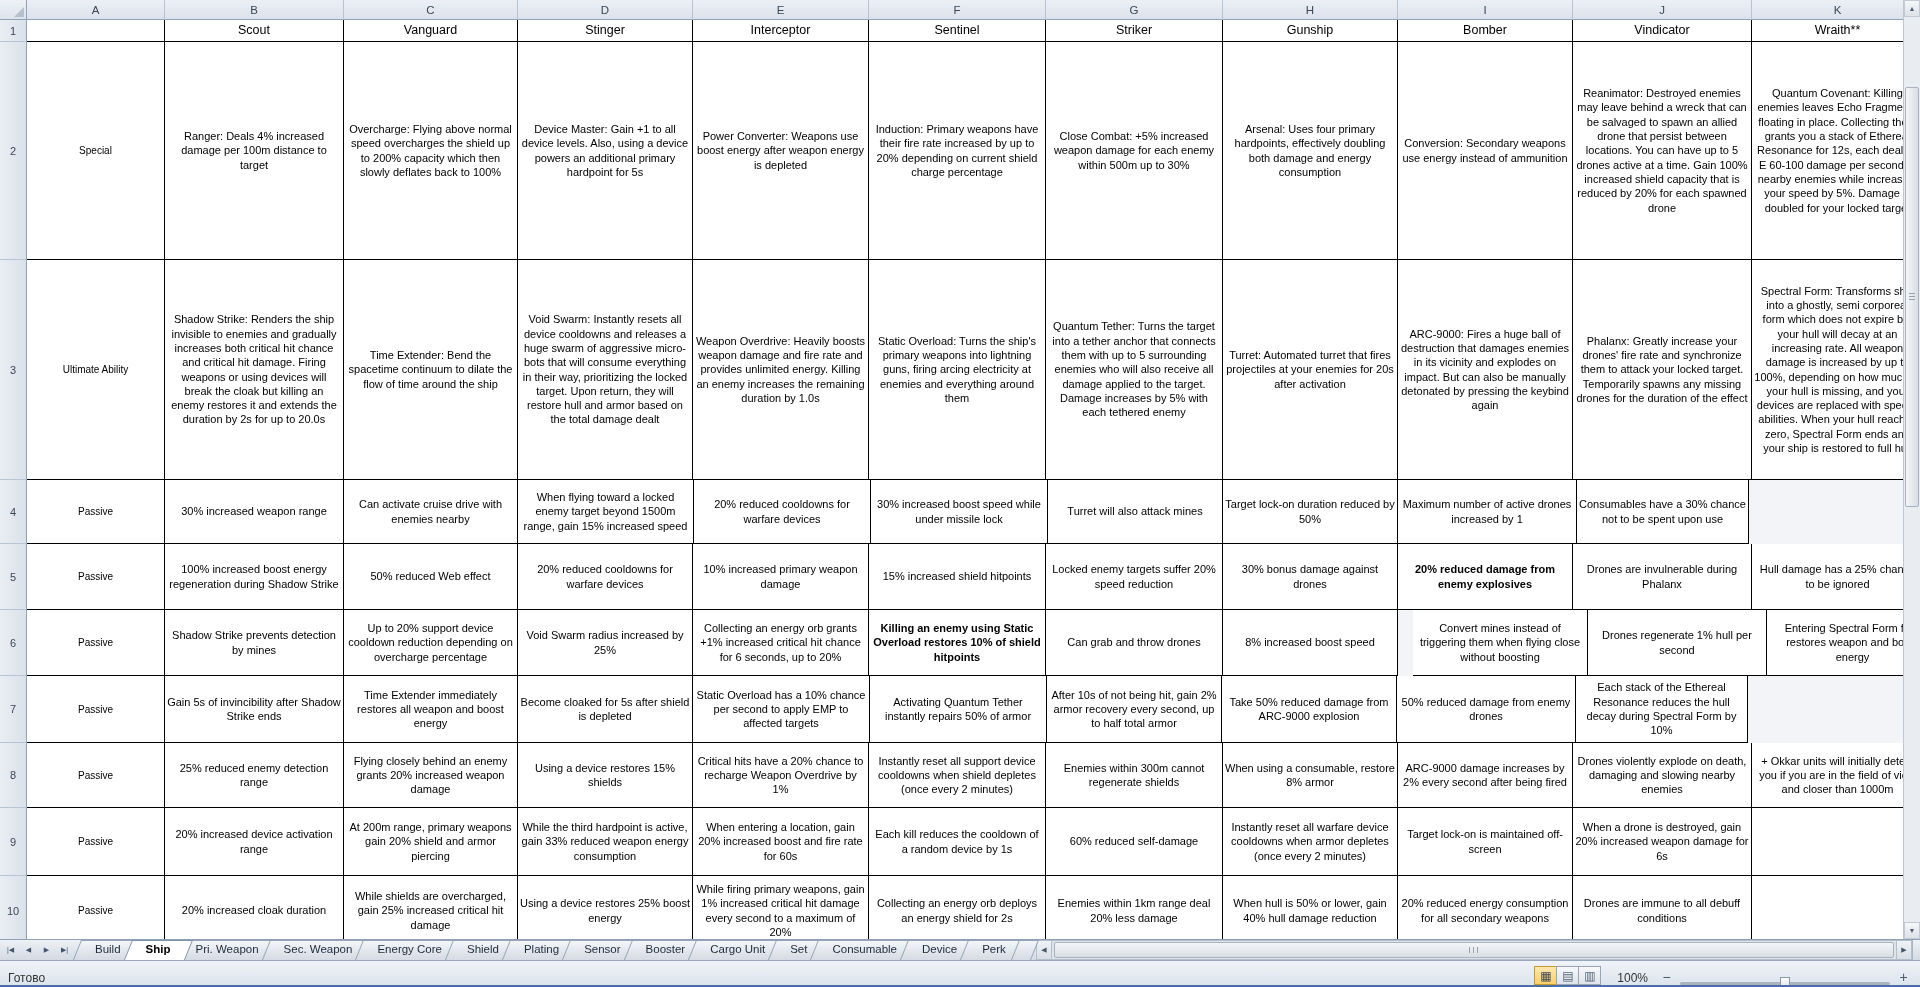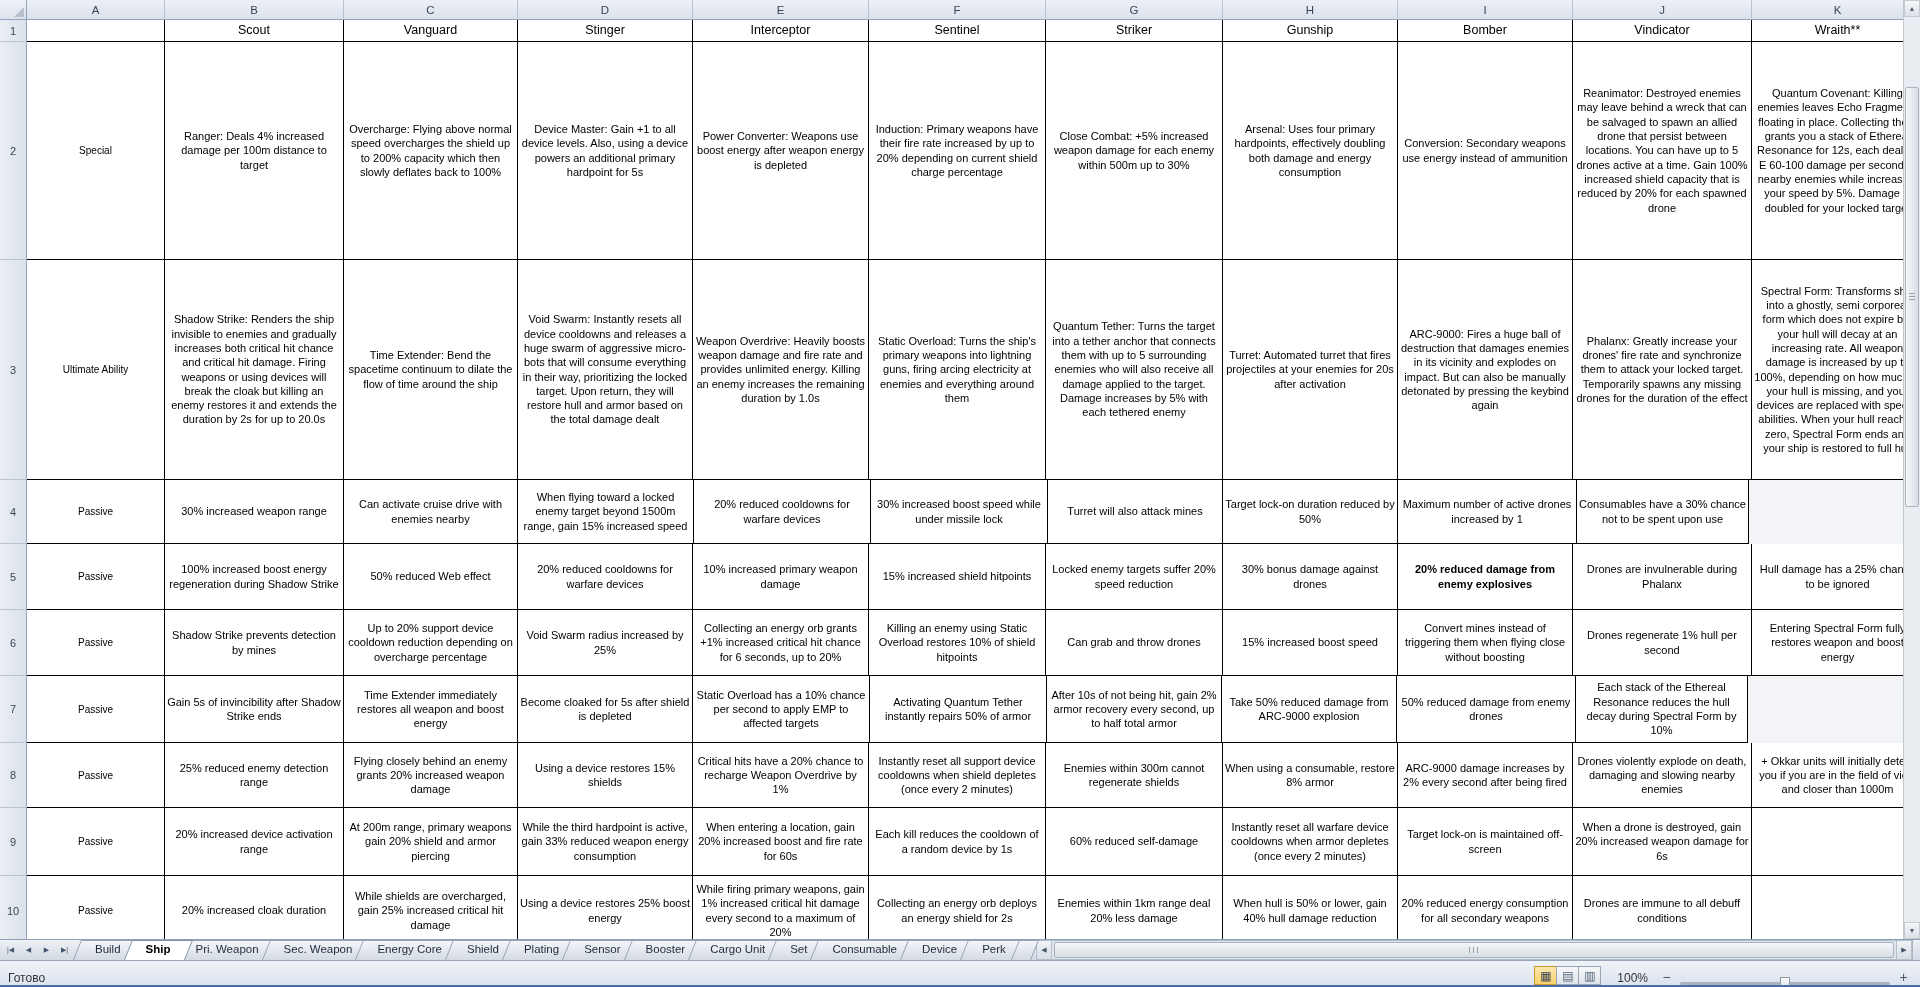--- a/index.html
+++ b/index.html
@@ -289,30 +289,30 @@
             </div>
             <div class="c" style="width: 174px;">
               <span>Up to 20% support device cooldown reduction depending on overcharge percentage</span>
             </div>
             <div class="c" style="width: 175px;">
               <span>Void Swarm radius increased by 25%</span>
             </div>
             <div class="c" style="width: 176px;">
               <span>Collecting an energy orb grants +1% increased critical hit chance for 6 seconds, up to 20%</span>
             </div>
-            <div class="c" style="width: 177px;">
+            <div class="c" style="width: 177px; font-weight: bold;">
               <span>Killing an enemy using Static Overload restores 10% of shield hitpoints</span>
             </div>
             <div class="c" style="width: 177px;">
               <span>Can grab and throw drones</span>
             </div>
             <div class="c" style="width: 175px;">
-              <span>15% increased boost speed</span>
-            </div>
-            <div class="c" style="width: 175px;">
+              <span>8% increased boost speed</span>
+            </div>
+            <div class="c" style="width: 175px; margin-left: 15px;">
               <span>Convert mines instead of triggering them when flying close without boosting</span>
             </div>
             <div class="c" style="width: 179px;">
               <span>Drones regenerate 1% hull per second</span>
             </div>
             <div class="c" style="width: 172px;">
               <span>Entering Spectral Form fully restores weapon and boost energy</span>
             </div>
           </div>
           <div class="row" style="height: 67px;">

